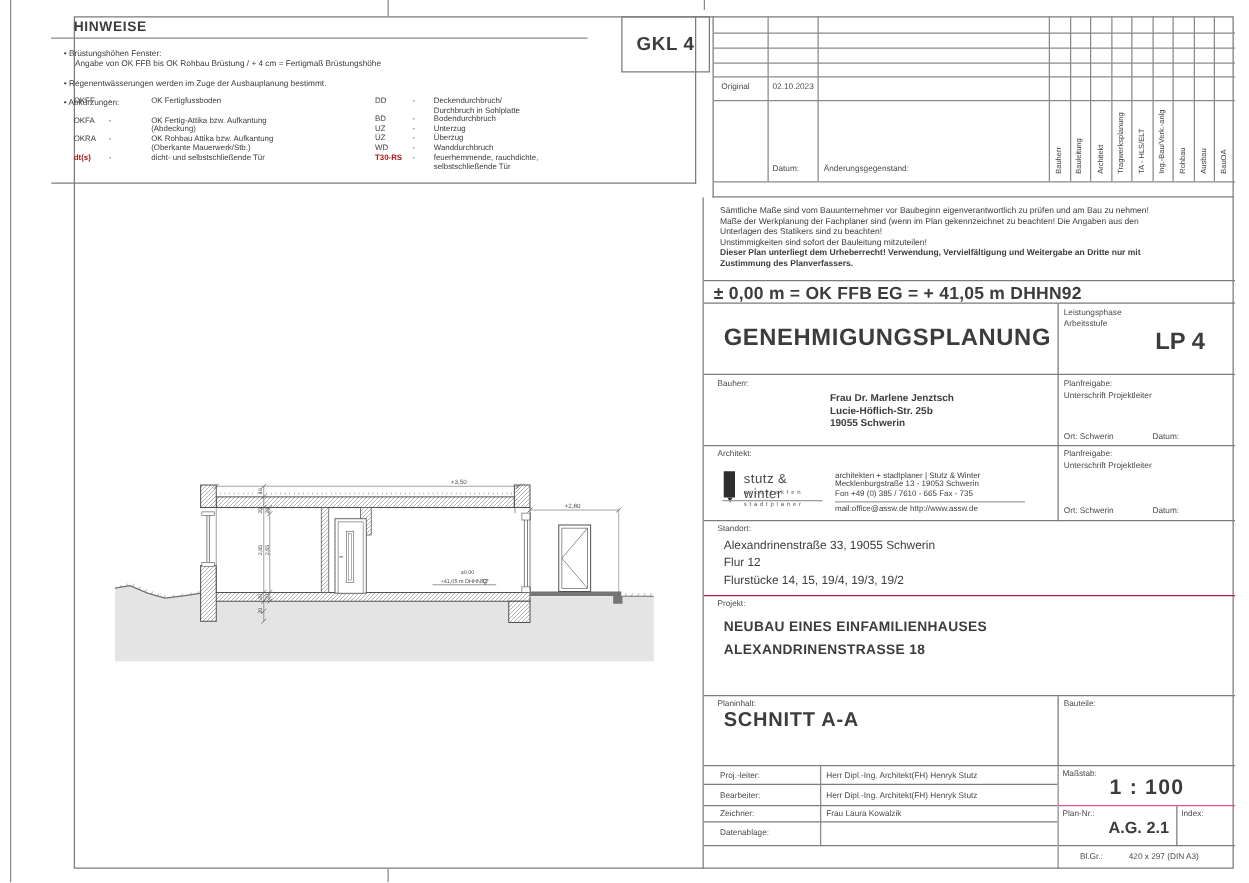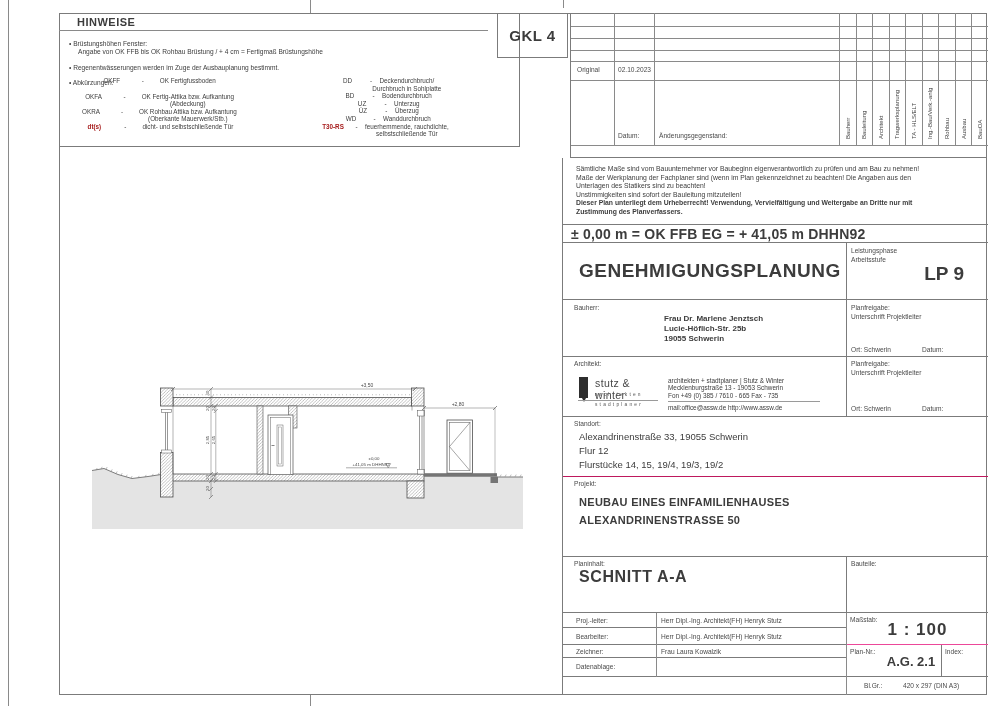--- a/index.html
+++ b/index.html
@@ -31,21 +31,21 @@
 
 <div class="sheet">
 
   <div class="ln" style="left:8px;top:0;width:1px;height:706px;"></div>
   <div class="ln" style="left:310px;top:0;width:1px;height:13px;"></div>
   <div class="ln" style="left:563px;top:0;width:1px;height:8px;"></div>
   <div class="ln" style="left:310px;top:695px;width:1px;height:11px;"></div>
 
   <div class="frame" style="left:59px;top:13px;width:928px;height:682px;"></div>
 
-  <div class="abs" style="left:59px;top:13px;width:461px;height:134px;border-right:1px solid #7b7b7b;border-bottom:1px solid #7b7b7b;box-sizing:border-box;text-align:center;">
+  <div class="abs" style="left:41px;top:13px;width:516px;height:134px;border-right:1px solid #7b7b7b;border-bottom:1px solid #7b7b7b;box-sizing:border-box;">
     <div class="abs b" style="left:18px;top:3px;font-size:11px;letter-spacing:.5px;">HINWEISE</div>
     <div class="ln" style="left:0;top:17px;width:429px;height:1px;"></div>
     <div class="abs f65 bullet" style="left:10px;top:27px;">Brüstungshöhen Fenster:</div>
     <div class="abs f65" style="left:19px;top:35px;">Angabe von OK FFB bis OK Rohbau Brüstung / + 4 cm = Fertigmaß Brüstungshöhe</div>
     <div class="abs f65 bullet" style="left:10px;top:51px;">Regenentwässerungen werden im Zuge der Ausbauplanung bestimmt.</div>
     <div class="abs f65 bullet" style="left:10px;top:66px;">Abkürzungen:</div>
 
     <div class="abs f60" style="left:18px;top:64px;">
       <div class="row"><span class="term">OKFF</span><span class="dash">-</span><span>OK Fertigfussboden</span></div>
       <div class="row" style="margin-top:8px;"><span class="term">OKFA</span><span class="dash">-</span><span>OK Fertig-Attika bzw. Aufkantung</span></div>
@@ -119,21 +119,21 @@
 
     <div class="abs" style="left:0;top:67px;width:425px;height:18px;border-bottom:1px solid #7b7b7b;box-sizing:border-box;">
       <div class="abs b" style="left:8px;top:1px;font-size:14px;letter-spacing:.2px;">± 0,00 m = OK FFB EG = + 41,05 m DHHN92</div>
     </div>
 
     <div class="abs" style="left:0;top:85px;width:425px;height:57px;border-bottom:1px solid #7b7b7b;box-sizing:border-box;">
       <div class="abs b" style="left:16px;top:17px;font-size:19px;letter-spacing:.5px;">GENEHMIGUNGSPLANUNG</div>
       <div class="abs" style="left:283px;top:0;width:142px;height:57px;border-left:1px solid #7b7b7b;box-sizing:border-box;">
         <div class="abs lbl" style="left:4px;top:4px;">Leistungsphase</div>
         <div class="abs lbl" style="left:4px;top:13px;">Arbeitsstufe</div>
-        <div class="abs b" style="right:24px;top:20px;font-size:19px;">LP 9</div>
+        <div class="abs b" style="right:24px;top:20px;font-size:19px;">LP 4</div>
       </div>
     </div>
 
     <div class="abs" style="left:0;top:142px;width:425px;height:57px;border-bottom:1px solid #7b7b7b;box-sizing:border-box;">
       <div class="abs lbl" style="left:11px;top:4px;">Bauherr:</div>
       <div class="abs f80" style="left:101px;top:14px;">
         <div>Frau Dr. Marlene Jenztsch</div>
         <div>Lucie-Höflich-Str. 25b</div>
         <div>19055 Schwerin</div>
       </div>
@@ -176,21 +176,21 @@
         <div>Alexandrinenstraße 33, 19055 Schwerin</div>
         <div>Flur 12</div>
         <div>Flurstücke 14, 15, 19/4, 19/3, 19/2</div>
       </div>
     </div>
 
     <div class="abs" style="left:0;top:319px;width:425px;height:80px;border-bottom:1px solid #7b7b7b;box-sizing:border-box;">
       <div class="abs lbl" style="left:11px;top:3px;">Projekt:</div>
       <div class="abs b" style="left:16px;top:16px;font-size:11px;line-height:18px;letter-spacing:.3px;">
         <div>NEUBAU EINES EINFAMILIENHAUSES</div>
-        <div>ALEXANDRINENSTRASSE 50</div>
+        <div>ALEXANDRINENSTRASSE 18</div>
       </div>
     </div>
 
     <div class="abs" style="left:0;top:399px;width:425px;height:56px;border-bottom:1px solid #7b7b7b;box-sizing:border-box;">
       <div class="abs lbl" style="left:11px;top:3px;">Planinhalt:</div>
       <div class="abs b" style="left:16px;top:11px;font-size:16px;letter-spacing:.6px;">SCHNITT A-A</div>
       <div class="abs" style="left:283px;top:0;width:142px;height:56px;border-left:1px solid #7b7b7b;box-sizing:border-box;">
         <div class="abs lbl" style="left:4px;top:3px;">Bauteile:</div>
       </div>
     </div>

